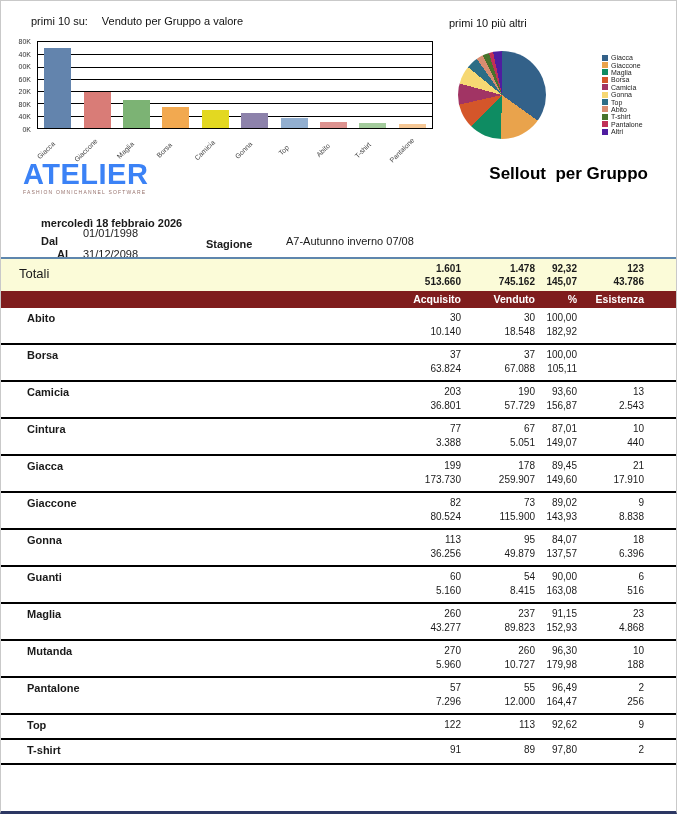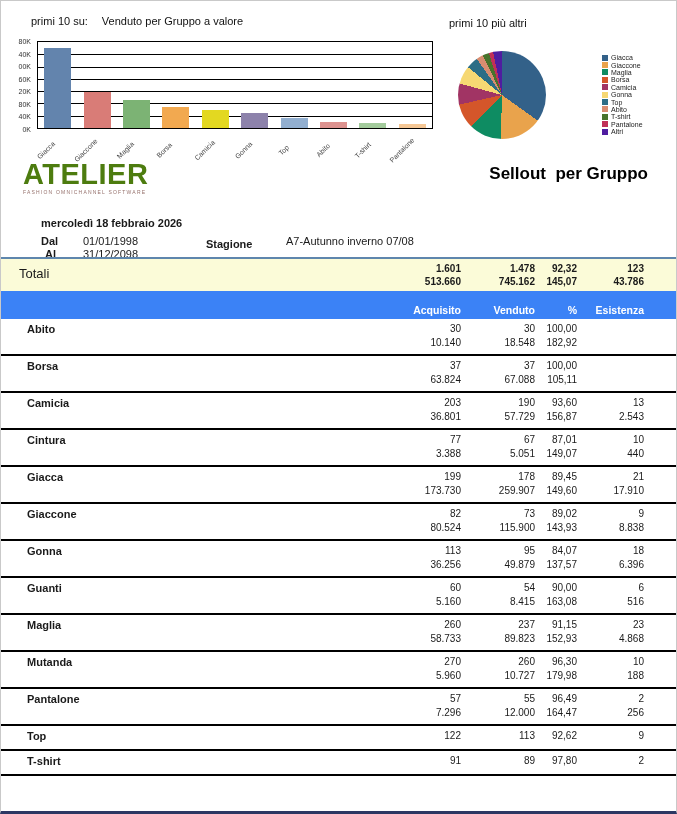--- a/index.html
+++ b/index.html
@@ -22,39 +22,39 @@
 
   .pie-title{position:absolute;left:448px;top:16px;font-size:11px;color:#111;}
   .pie{position:absolute;left:457px;top:50px;width:88px;height:88px;border-radius:50%;}
   .legend{position:absolute;left:601px;top:53px;}
   .li{display:flex;align-items:center;height:7.4px;}
   .sw{width:6px;height:6px;margin-right:3px;flex:0 0 6px;}
   .lt{font-size:7px;color:#222;white-space:nowrap;}
 
   
   .logo{position:absolute;left:22px;top:158px;}
-  .logo-text{font-size:29px;font-weight:700;color:#4d7c0f;line-height:30px;letter-spacing:.5px;}
+  .logo-text{font-size:29px;font-weight:700;color:#3b82f6;line-height:30px;letter-spacing:.5px;}
   .logo-tag{font-size:5px;letter-spacing:1.2px;color:#96716c;margin-top:0;}
   .report-title{position:absolute;right:28px;top:163px;font-size:17px;font-weight:700;white-space:pre;color:#000;}
   .date-line{position:absolute;left:40px;top:216px;font-size:11px;font-weight:700;}
   .flabel{position:absolute;font-size:11px;font-weight:700;}
   .fvalue{position:absolute;font-size:11px;}
   .blue-rule{position:absolute;left:0;top:256px;width:100%;height:2px;background:#5e86ad;}
 
   
   .table-block{position:absolute;left:0;top:258px;width:677px;}
   .cols{display:grid;grid-template-columns:310px 150px 74px 42px 67px 34px;}
   .num{text-align:right;font-size:10px;line-height:12px;}
   .rname{padding-left:26px;font-size:11px;line-height:12px;}
   .bold{font-weight:700;}
   .totals-band{position:relative;background:#fbfbd8;padding:4px 0 3px;}
   .tot-label{position:absolute;left:18px;top:7px;font-size:13px;font-weight:400;}
   .totals-band .num{font-weight:600;}
   .totals-band .l1{margin-bottom:1px;}
-  .head-band{background:#3b82f6;color:#fff;padding:13px 0 3px;}
+  .head-band{background:#7f1d1d;color:#fff;padding:2px 0 3px;}
   .head-band .num{font-size:10.5px;font-weight:700;}
   .trow{border-bottom:2px solid #000;padding:4px 0 5px;}
   .trow .l1{margin-bottom:2px;}
 </style>
 </head>
 <body>
 
 <div class="page">
 
   <div class="bar-title">
@@ -175,22 +175,22 @@
     </div>
 
   <div class="logo">
     <div class="logo-text">ATELIER</div>
     <div class="logo-tag">FASHION OMNICHANNEL SOFTWARE</div>
   </div>
   <div class="report-title">Sellout  per Gruppo</div>
 
   <div class="date-line">mercoledì 18 febbraio 2026</div>
   <div class="flabel" style="left:40px;top:234px;">Dal</div>
-  <div class="fvalue" style="left:82px;top:234px;">01/01/1998</div>
-  <div class="flabel" style="left:44px;top:247px;text-align:center;">Al</div>
+  <div class="fvalue" style="left:82px;top:226px;">01/01/1998</div>
+  <div class="flabel" style="left:56px;top:247px;text-align:center;">Al</div>
   <div class="fvalue" style="left:82px;top:247px;">31/12/2098</div>
   <div class="flabel" style="left:205px;top:237px;">Stagione</div>
   <div class="fvalue" style="left:285px;top:234px;">A7-Autunno inverno 07/08</div>
   <div class="blue-rule"></div>
 
   <div class="table-block">
     <div class="totals-band">
       <div class="tot-label">Totali</div>
       <div class="cols l1">
         <div class="rname"></div>
@@ -368,21 +368,21 @@
           <div class="cols l1">
             <div class="rname bold">Maglia</div>
             <div class="num">260</div>
             <div class="num">237</div>
             <div class="num">91,15</div>
             <div class="num">23</div>
             <div></div>
           </div>
           <div class="cols">
             <div class="rname"></div>
-            <div class="num">58.733</div>
+            <div class="num">43.277</div>
             <div class="num">89.823</div>
             <div class="num">152,93</div>
             <div class="num">4.868</div>
             <div></div>
           </div>
         </div>
         <div class="trow">
           <div class="cols l1">
             <div class="rname bold">Mutanda</div>
             <div class="num">270</div>

